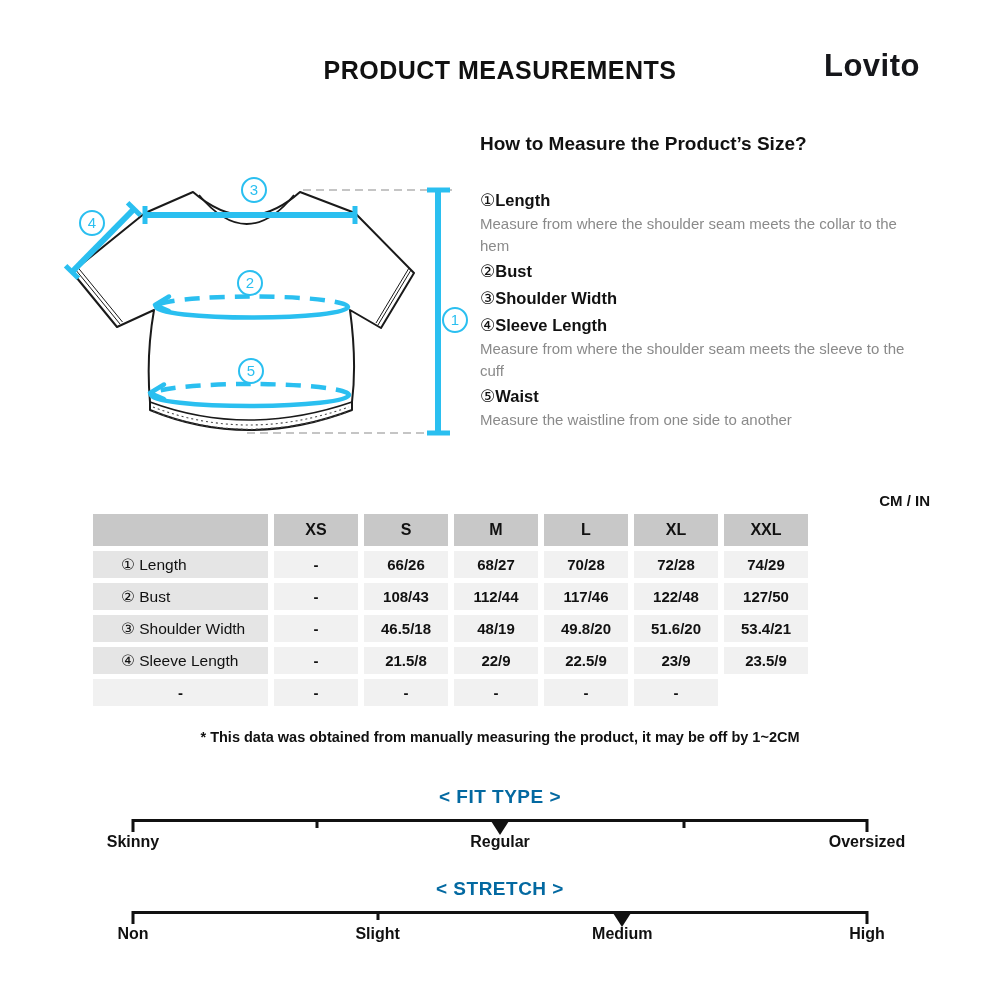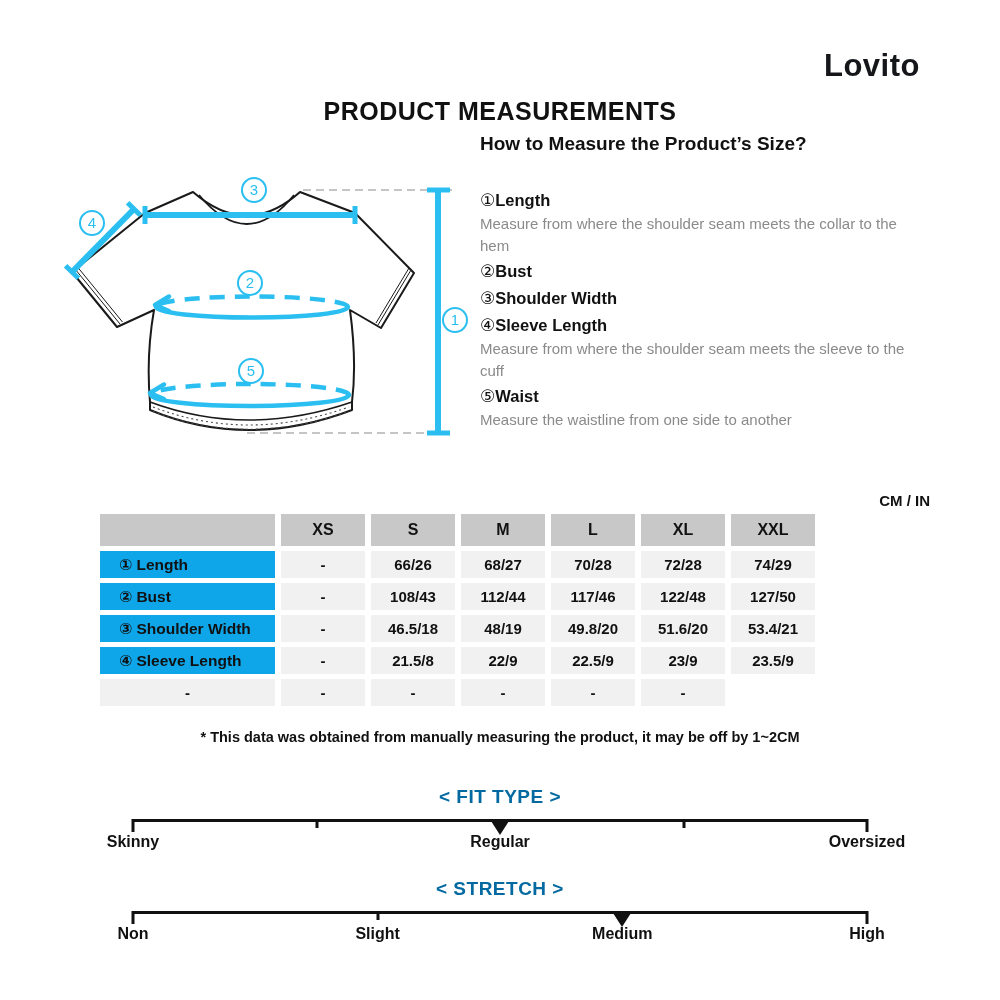--- a/index.html
+++ b/index.html
@@ -16,21 +16,20 @@
 
   
   .page-title {
     position: absolute;
     top: 56px; left: 0; right: 0;
     text-align: center;
     font-size: 25px;
     font-weight: 700;
     letter-spacing: 0.5px;
     color: #111;
-    margin-top: 41px;
   }
   .brand-logo {
     position: absolute;
     top: 48px; right: 80px;
     font-size: 31px;
     font-weight: 700;
     letter-spacing: 0.5px;
     color: #15161a;
   }
 
@@ -73,21 +72,21 @@
   .unit-label {
     position: absolute;
     top: 492px; right: 70px;
     font-size: 15px;
     font-weight: 700;
     color: #111;
     text-align: right;
   }
   .size-table {
     position: absolute;
-    left: 100px; top: 514px;
+    left: 93px; top: 514px;
     width: 715px;
     display: grid;
     grid-template-columns: 175px repeat(6, 1fr);
     grid-auto-rows: 27px;
     grid-template-rows: 32px;
     column-gap: 6px;
     row-gap: 5px;
   }
   .cell {
     display: flex;
@@ -96,24 +95,24 @@
     font-size: 15px;
     background: #f1f1f1;
     font-weight: 700;
     color: #111;
   }
   .cell.head {
     background: #c8c8c8;
     font-size: 16px;
   }
   .cell.rowlabel {
-    background: #0ea5e9;
+    background: #e5e5e5;
     justify-content: flex-start;
-    padding-left: 19px;
-    font-weight: 700;
+    padding-left: 28px;
+    font-weight: 400;
     font-size: 15.5px;
   }
 
   
   .footnote {
     position: absolute;
     top: 729px; left: 0; right: 0;
     text-align: center;
     font-size: 14.5px;
     font-weight: 700;

